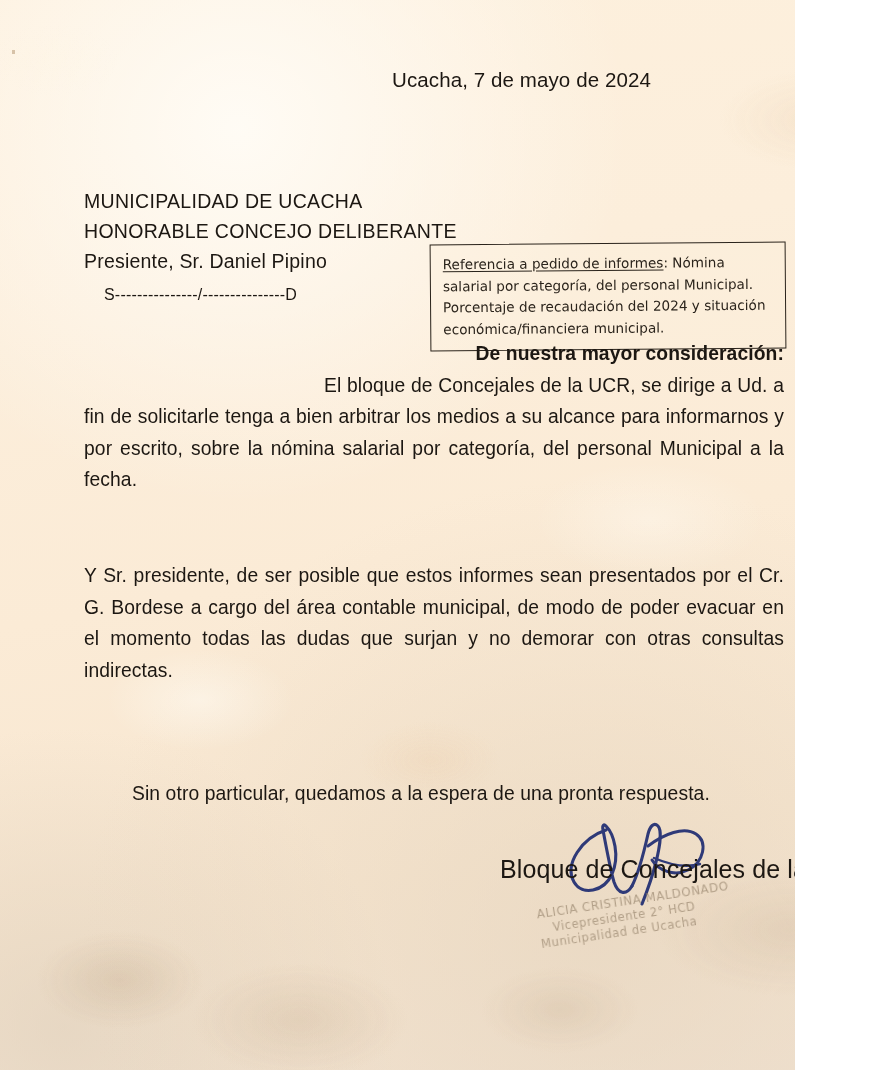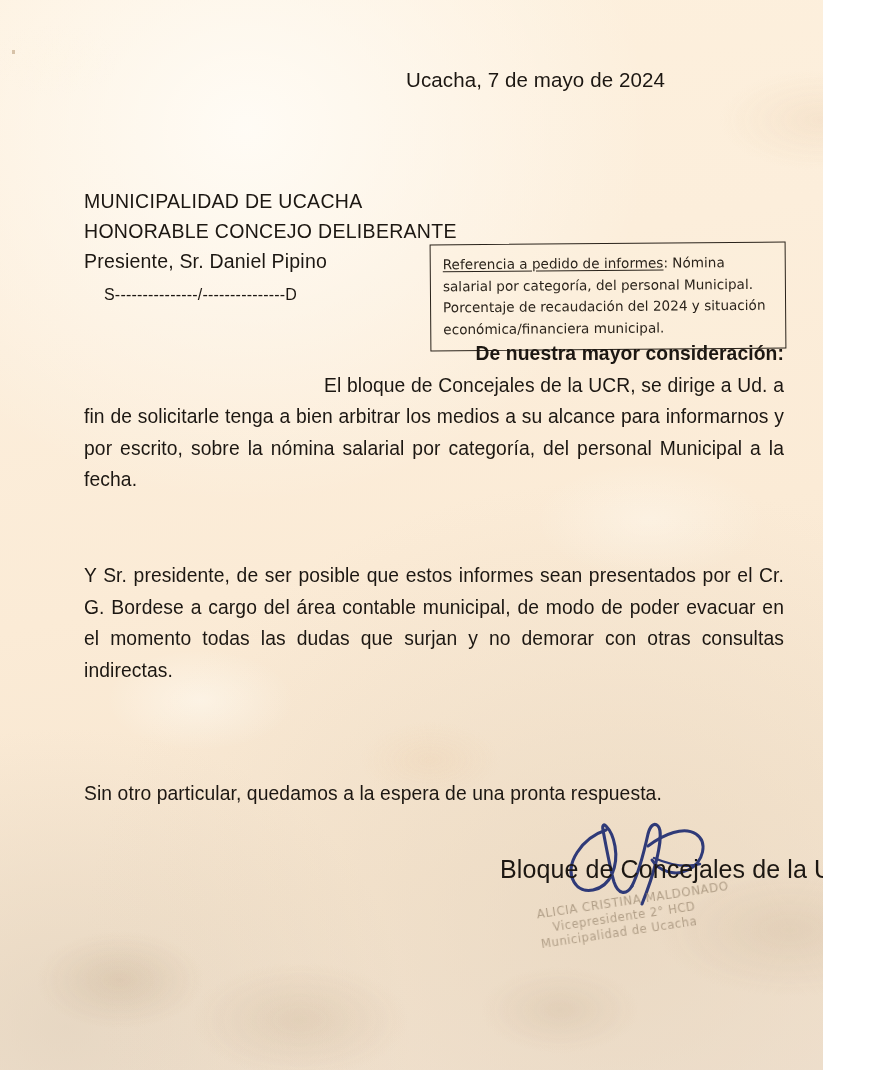--- a/index.html
+++ b/index.html
@@ -13,21 +13,20 @@
     width: 795px;
     height: 1070px;
     overflow: hidden;
     font-family: "Liberation Sans", sans-serif;
     color: #1c1712;
     background:
       radial-gradient(ellipse 70% 50% at 30% 12%, rgba(255,252,246,0.95) 0%, rgba(255,247,234,0.0) 70%),
       radial-gradient(ellipse 90% 60% at 75% 88%, rgba(226,209,186,0.55) 0%, rgba(226,209,186,0.0) 72%),
       radial-gradient(ellipse 60% 40% at 8% 96%, rgba(221,206,186,0.6) 0%, rgba(221,206,186,0.0) 70%),
       linear-gradient(170deg, #fdf0dd 0%, #fceedb 28%, #fbebd6 52%, #f7e6d0 78%, #f2e3d2 100%);
-    padding-left: 28px;
   }
 
   
   #grain {
     position: absolute;
     inset: 0;
     pointer-events: none;
     background:
       radial-gradient(ellipse 120px 70px at 120px 980px, rgba(205,188,166,0.30), rgba(205,188,166,0) 70%),
       radial-gradient(ellipse 150px 80px at 300px 1020px, rgba(209,192,170,0.26), rgba(209,192,170,0) 72%),
@@ -112,21 +111,21 @@
     width: 700px;
     font-size: 19.3px;
     line-height: 31.5px;
     text-align: justify;
     letter-spacing: .1px;
   }
   .para.p-greet { top: 338px; text-align: right; font-weight: bold; }
   .para.p-body1 { top: 338px; text-align: justify; }
   .para.p2 { top: 486px; }
   .para.p3 { top: 560px; }
-  .para.p-close { top: 778px; text-align: left; }
+  .para.p-close { top: 778px; text-align: left; margin-left: 48px; }
 
   .indent { display: inline-block; width: 240px; }
 
   .sign-line {
     position: absolute;
     left: 500px;
     top: 855px;
     font-size: 25px;
     letter-spacing: .1px;
     white-space: nowrap;

